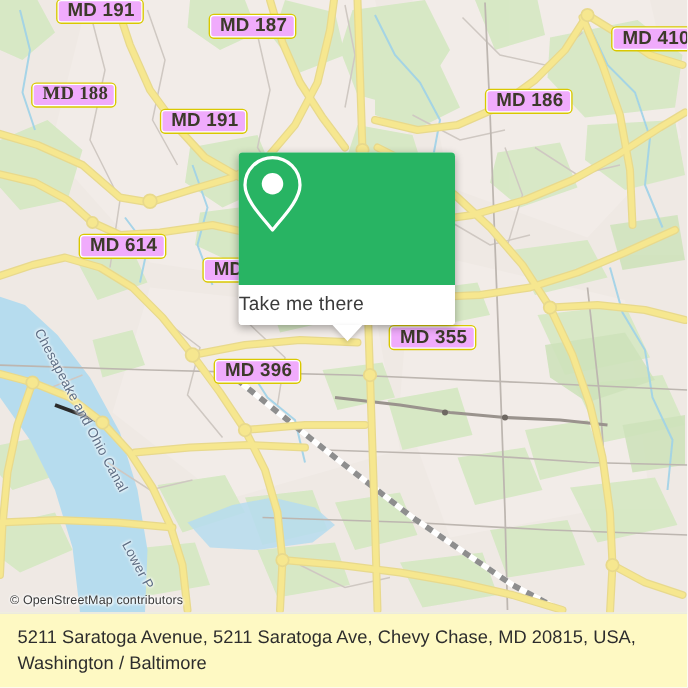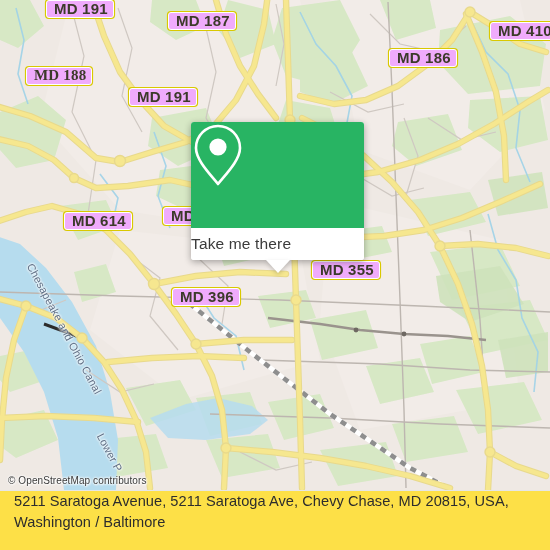--- a/index.html
+++ b/index.html
@@ -72,22 +72,22 @@
     width:0;height:0;
     border-left:12px solid transparent;
     border-right:12px solid transparent;
     border-top:13px solid #fff;
     filter:drop-shadow(0 2px 2px rgba(0,0,0,.18));
   }
 
   
   .footer{
     position:absolute;left:0;top:490px;width:550px;height:60px;
-    background:#fde047;border-top:1px solid #e6e6e6;
-    display:flex;align-items:center;flex-direction:column;
+    background:#fef9c3;border-top:1px solid #e6e6e6;
+    display:flex;align-items:center;
   }
   .footer-addr{
     flex:1;padding-left:14px;padding-right:6px;
     font-size:14.6px;line-height:21px;color:#2d2d2d;letter-spacing:.05px;
   }
   .brand{
     display:flex;align-items:center;gap:2px;padding-right:12px;
   }
   .brand-word{
     font-size:30px;font-weight:bold;color:#222127;letter-spacing:-.6px;
@@ -281,23 +281,23 @@
 
     <div class="city" style="left:228px;top:79px;">Bethesda</div>
 
     <div class="waterlabel" style="left:30px;top:258px;transform:rotate(62deg);transform-origin:0 50%;">Chesapeake and Ohio Canal</div>
     <div class="waterlabel" style="left:100px;top:428px;transform:rotate(62deg);transform-origin:0 50%;">Lower P</div>
 
     <div class="shield" style="left:46px;top:0px;">MD 191</div>
     <div class="shield" style="left:168px;top:12px;">MD 187</div>
     <div class="shield" style="left:490px;top:22px;">MD 410</div>
     <div class="shield" style="left:26px;top:67px;font-family:Liberation Serif, serif;">MD 188</div>
-    <div class="shield" style="left:389px;top:49px;text-align:center;">MD 186</div>
+    <div class="shield" style="left:389px;top:72px;text-align:center;">MD 186</div>
     <div class="shield" style="left:129px;top:88px;">MD 191</div>
-    <div class="shield" style="left:64px;top:188px;margin-top:24px;">MD 614</div>
+    <div class="shield" style="left:64px;top:188px;">MD 614</div>
     <div class="shield" style="left:163px;top:207px;z-index:21;">MD</div>
     <div class="shield" style="left:312px;top:261px;">MD 355</div>
     <div class="shield" style="left:172px;top:288px;text-align:center;">MD 396</div>
 
     <div class="attrib">© OpenStreetMap contributors</div>
 
     <div class="card">
       <div class="card-top" style="background:#28b463;">
         <svg class="card-pin" width="54" height="66" viewBox="0 0 54 66">
           <path d="M27 4 C14.8 4 5 13.8 5 26 C5 38 19 52 27 62 C35 52 49 38 49 26 C49 13.8 39.2 4 27 4 Z" fill="none" stroke="#ffffff" stroke-width="2.6" stroke-linejoin="round"></path>

